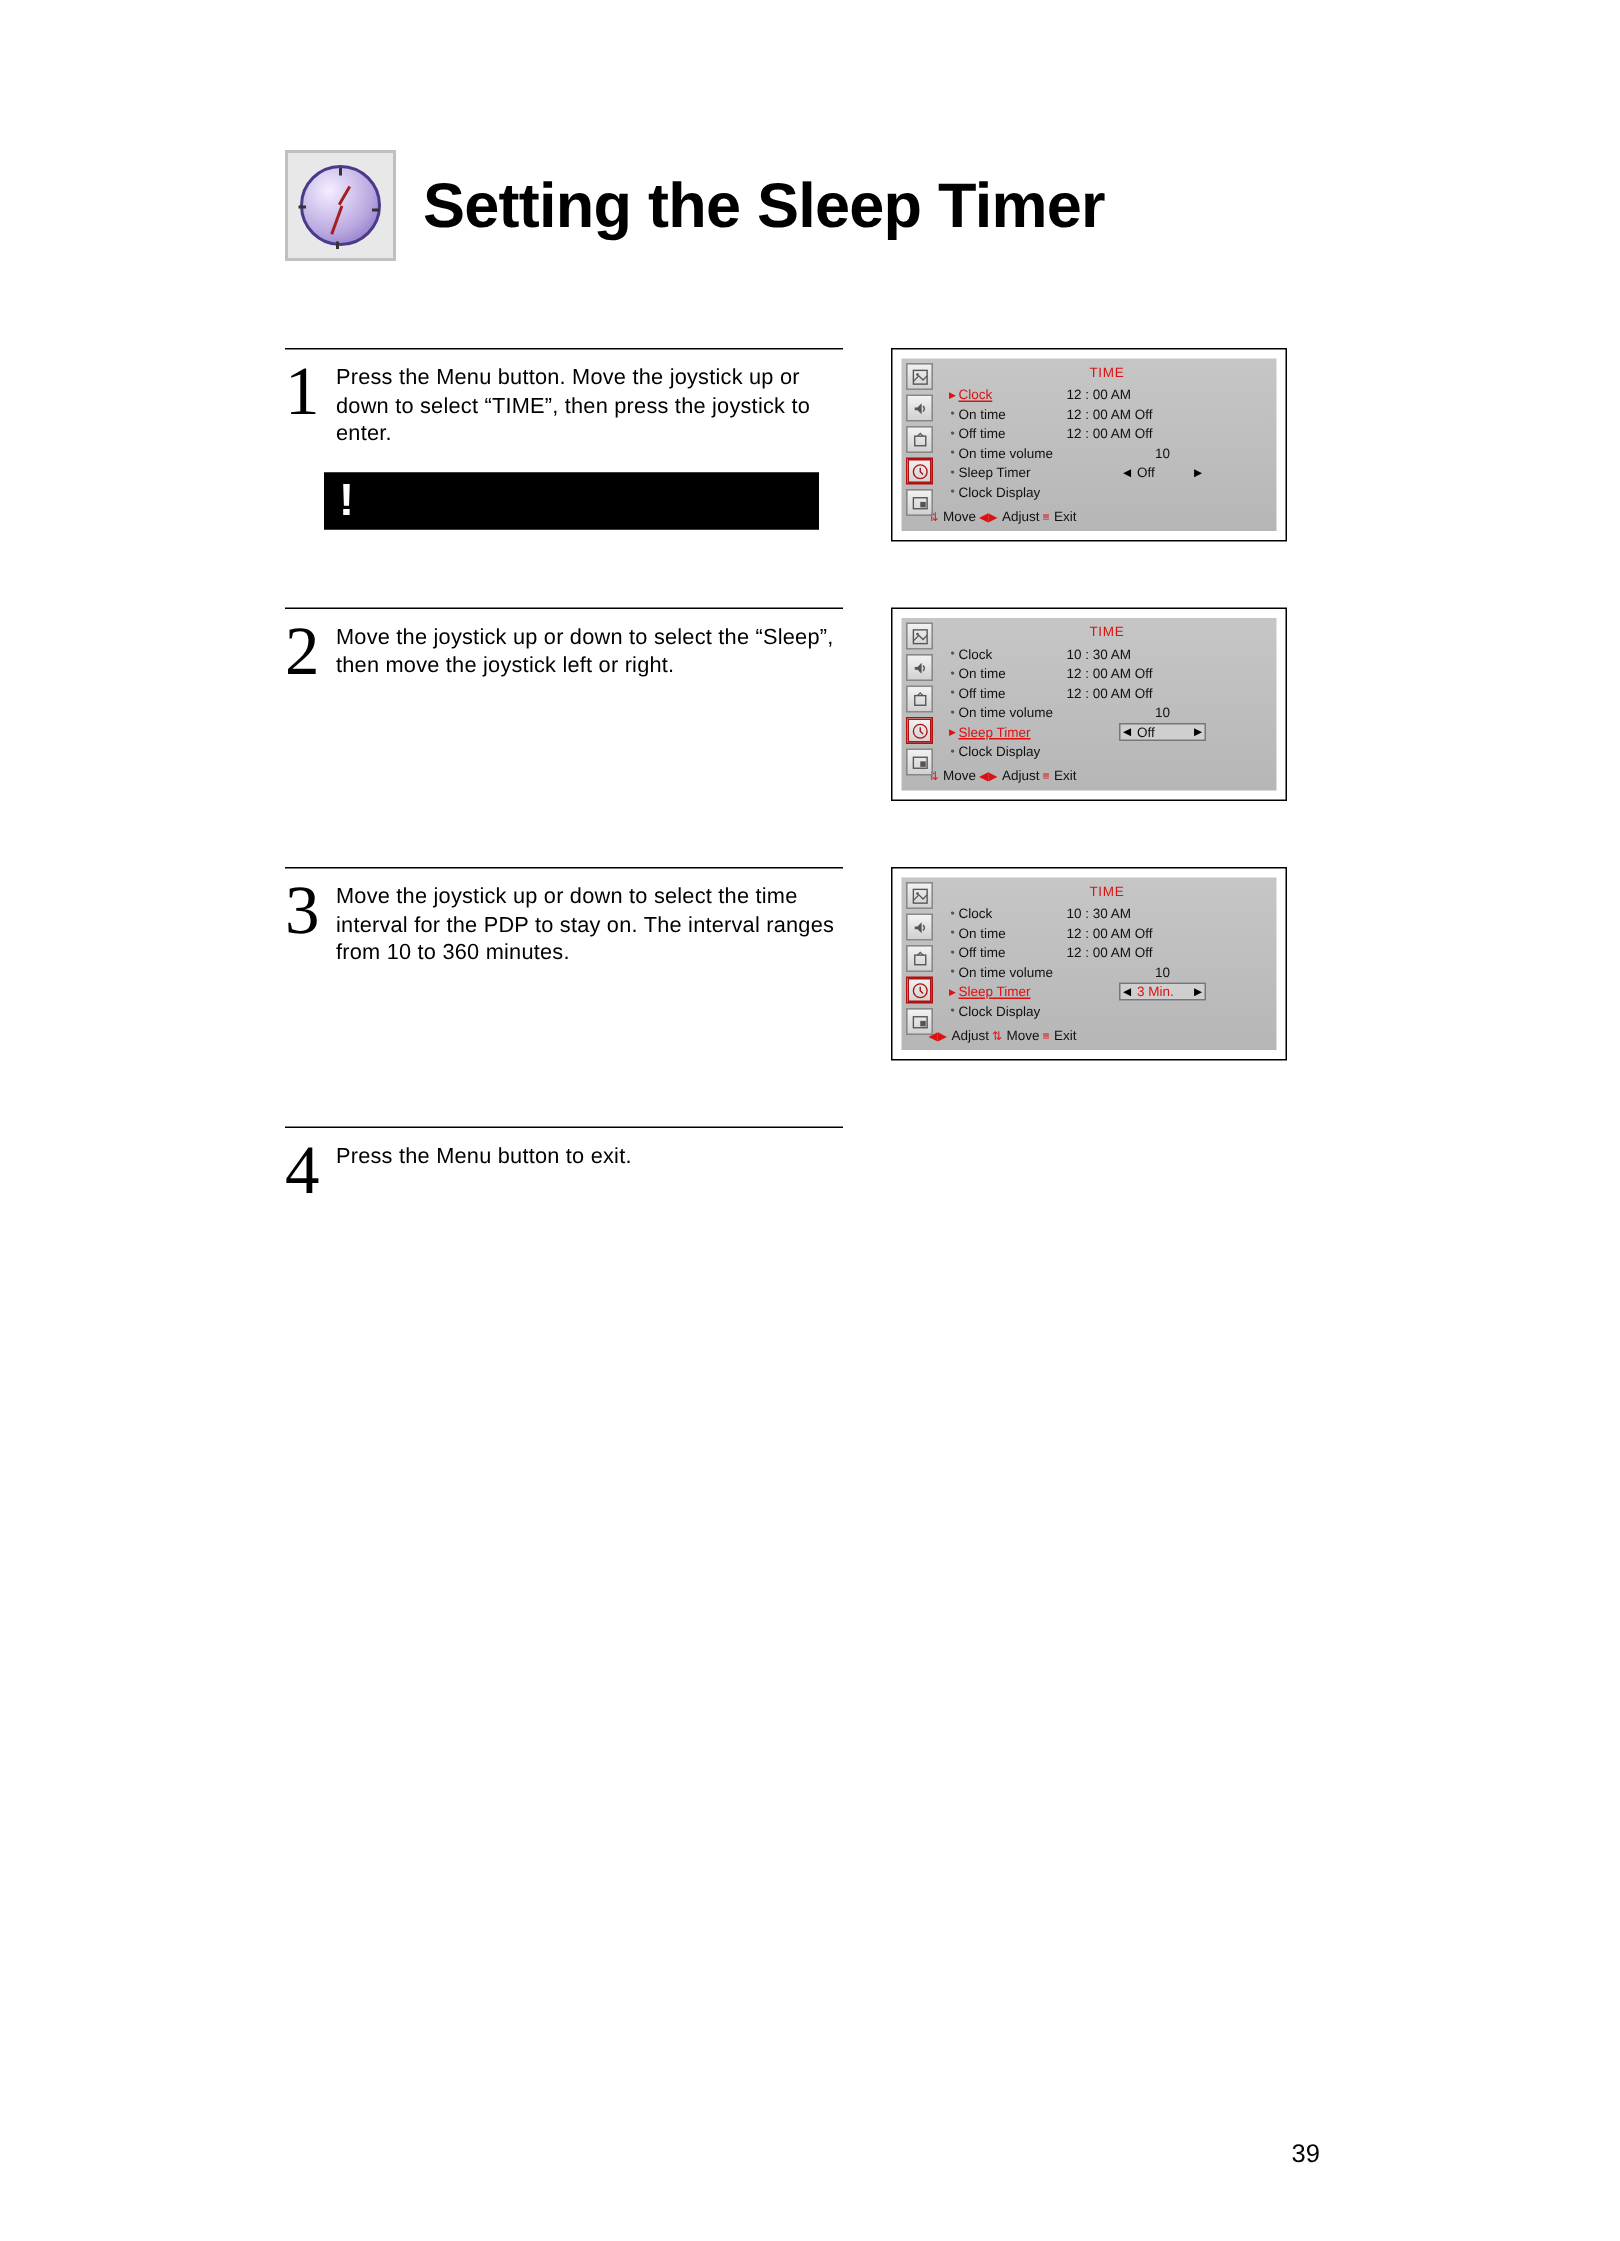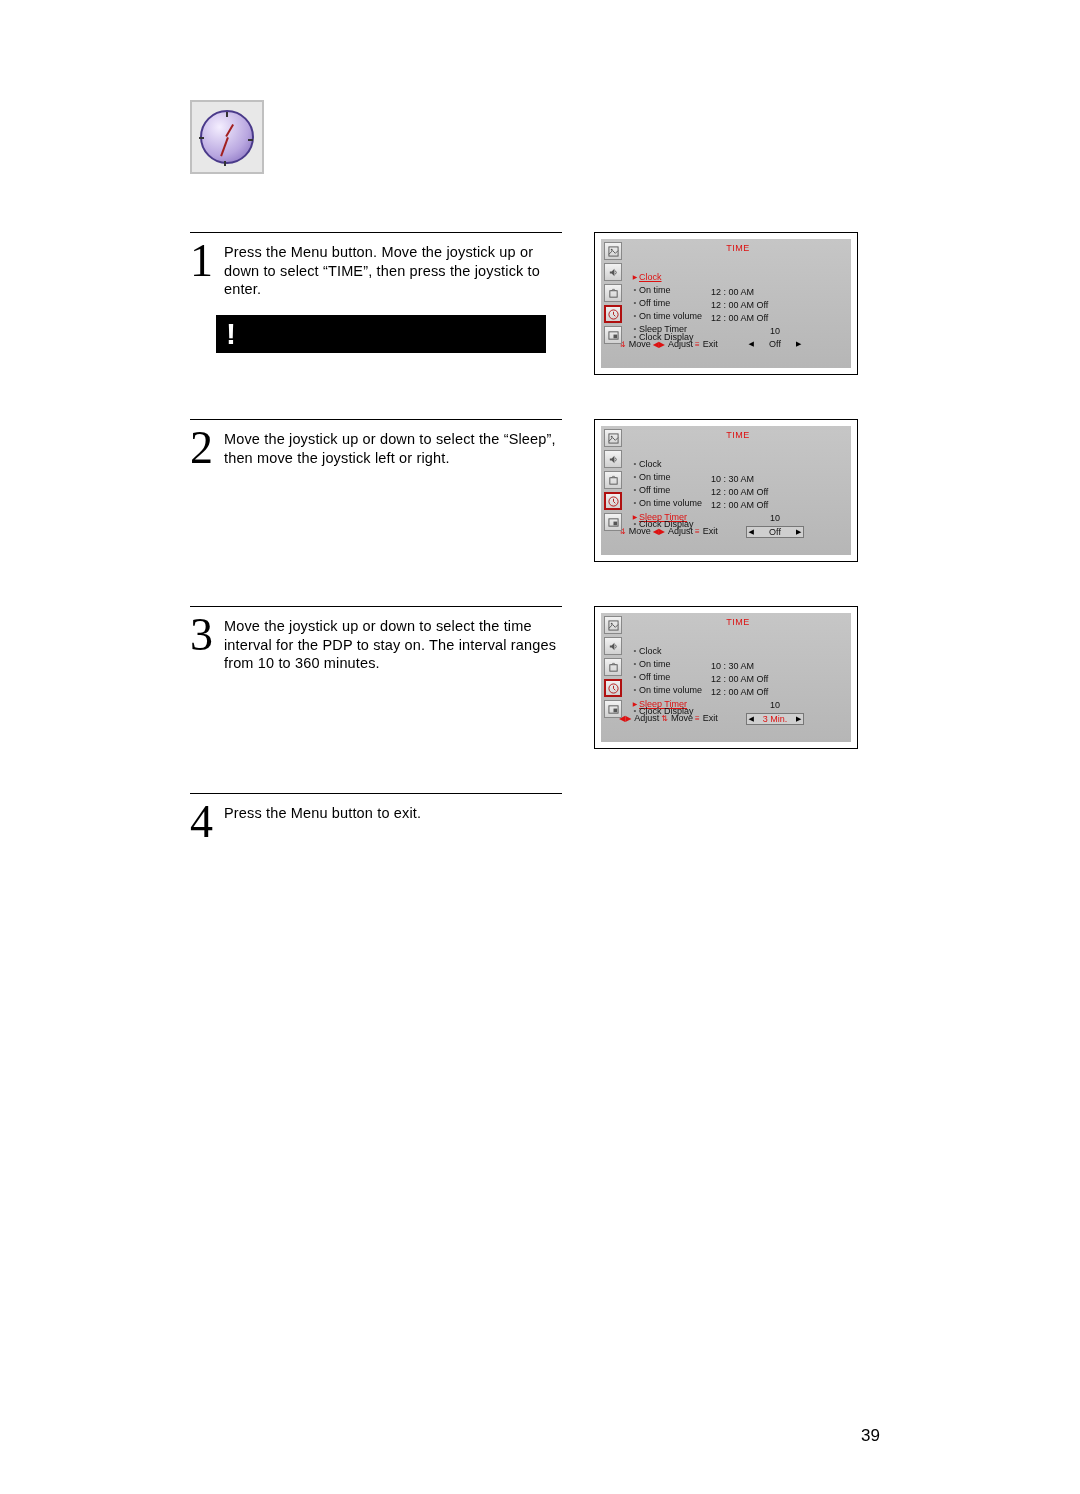--- a/index.html
+++ b/index.html
@@ -130,21 +130,21 @@
     background: #fff;
     flex: none;
   }
   .osd {
     width: 100%;
     background: linear-gradient(#c6c6c6,#b6b6b6);
     font-family: Arial, sans-serif;
     font-size: 9px;
     color: #111;
     position: relative;
-    padding-bottom: 15px;
+    padding-bottom: 1px;
   }
   .osd .tabcol {
     position: absolute;
     left: 3px; top: 3px; bottom: 3px;
     width: 18px;
     display: flex;
     flex-direction: column;
     gap: 3px;
   }
   .osd .tab {
@@ -172,24 +172,24 @@
     grid-template-columns: 8px 66px 1fr;
     align-items: center;
     height: 13px;
   }
   .osd-row .mark { font-size: 8px; color:#555; text-align:center; }
   .osd-row .mark.sel { color:#d11; }
   .osd-row .mark.sel::before{ content:"\25B6"; font-size:6px; }
   .osd-row .mark.dot::before{ content:"\2022"; }
   .osd-row .label { font-size: 9px; }
   .osd-row .label.sel { color:#d11; text-decoration: underline; }
-  .osd-row .val { font-size: 9px; text-align:left; padding-left: 6px; display:flex; align-items:center; gap:4px;margin-top:31px; }
+  .osd-row .val { font-size: 9px; text-align:left; padding-left: 6px; display:flex; align-items:center; gap:4px; }
   .osd-row .val.center { justify-content:center; padding-left:0;}
   .osd-row .val .arrow { font-size:7px; color:#000; }
-  .osd-row .val .slot { display:inline-block; min-width:34px; text-align:center; }
+  .osd-row .val .slot { display:inline-block; min-width:34px; text-align:left; }
   .osd-row .val .slot.hl { color:#d11; }
   .osd-row .valbox { border:1px solid #777; padding:0 2px; height:12px; display:flex; align-items:center; gap:4px; background:#cfcfcf;}
   .osd-foot {
     margin-left: 12px;
     display: flex;
     gap: 2px;
     padding: 3px 6px 4px 6px;
     font-size: 9px;
     align-items:flex-end;
   }
@@ -211,20 +211,21 @@
     <div class="clock-badge">
       <div class="face">
         <div class="hand hour"></div>
         <div class="hand minute"></div>
         <div class="tick" style="transform: translateX(-1px) rotate(0deg);"></div>
         <div class="tick" style="transform: translateX(-1px) rotate(90deg);"></div>
         <div class="tick" style="transform: translateX(-1px) rotate(180deg);"></div>
         <div class="tick" style="transform: translateX(-1px) rotate(270deg);"></div>
       </div>
     </div>
+    <h1 class="page-title">Setting the Sleep Timer</h1>
   </div>
 
 
   <div class="step">
     <div class="step-left">
       <div class="step-body">
         <div class="step-num">1</div>
         <div class="step-text">Press the Menu button. Move the joystick up or down to select “TIME”, then press the joystick to enter.</div>
       </div>
       <div class="note-box">

